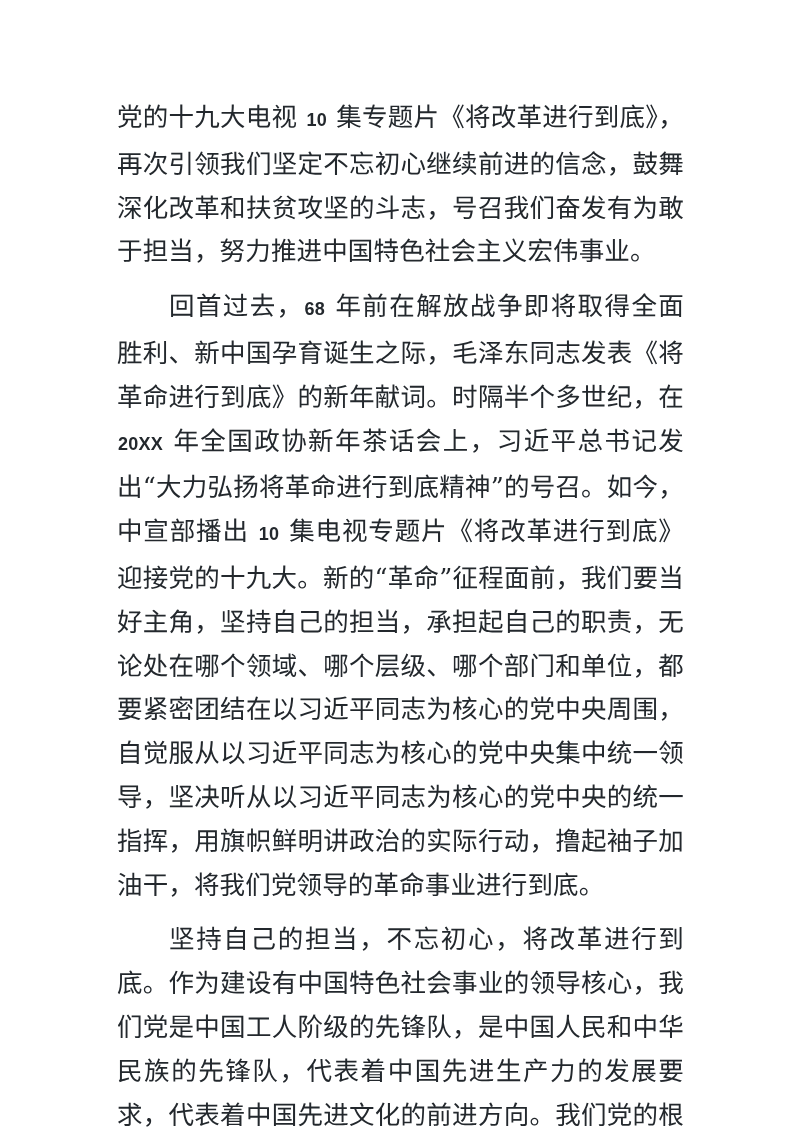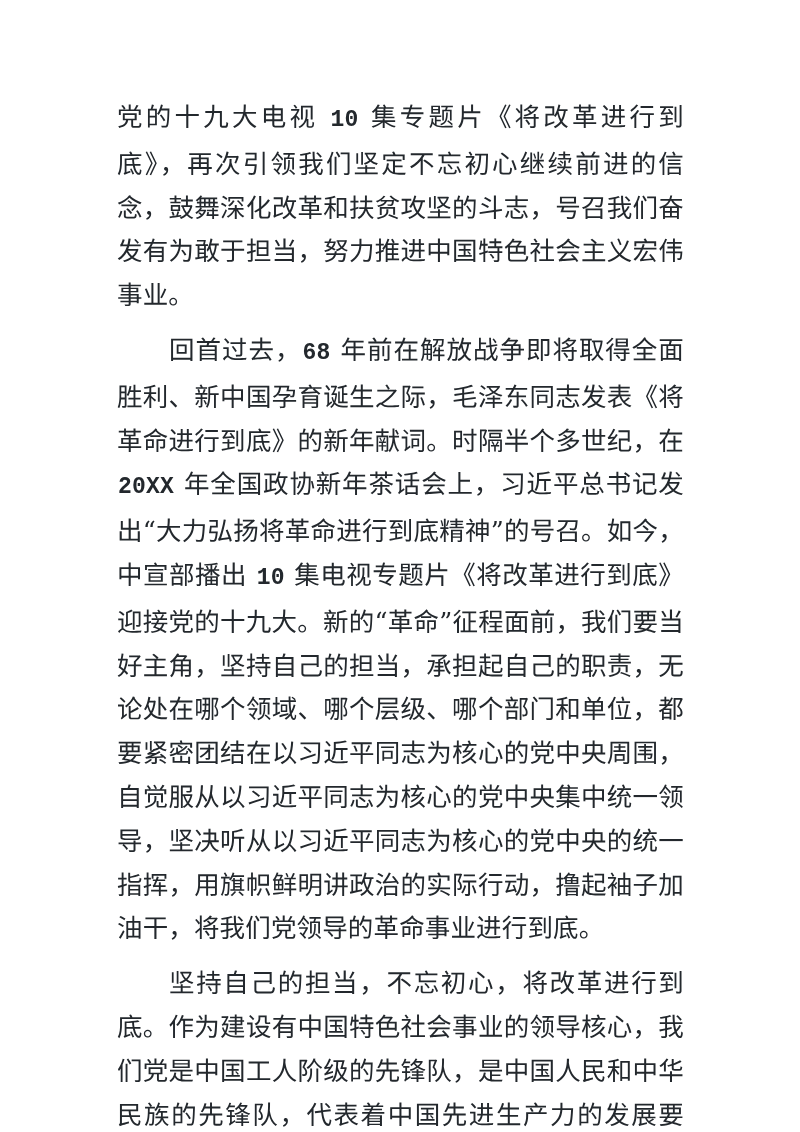--- a/index.html
+++ b/index.html
@@ -47,23 +47,23 @@
   .para + .para {
     margin-top: 11px;
   }
 
   .para.indent {
     text-indent: 52px;
   }
 
   
   .num {
-    font-family: Liberation Mono, monospace;
+    font-family: Liberation Sans, sans-serif;
     font-weight: 700;
-    font-size: 23px;
+    font-size: 18px;
     letter-spacing: 0.2px;
     padding: 0 1px;
   }
 </style>
 </head>
 <body>
 
 <div class="page">
   <div class="text-column">
 

